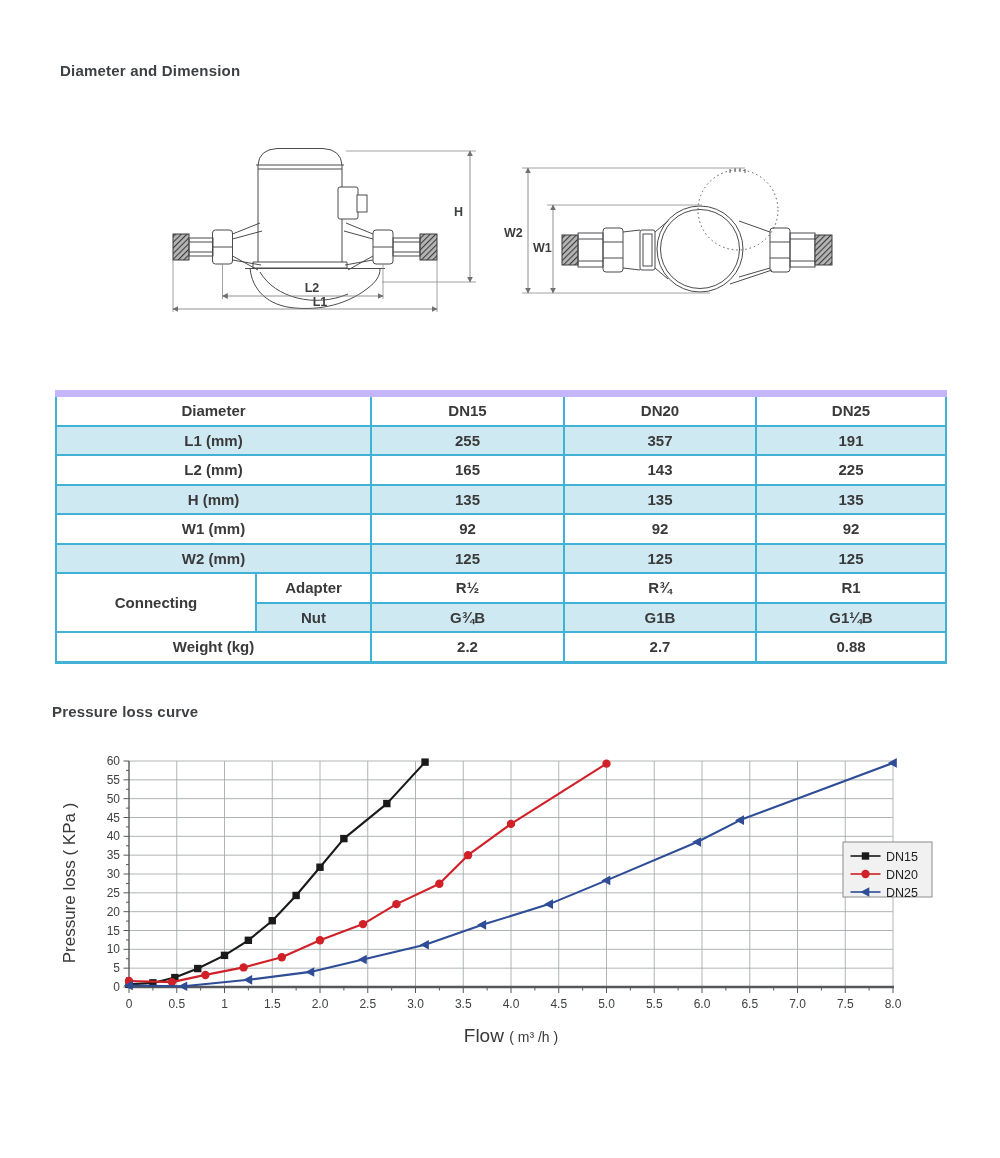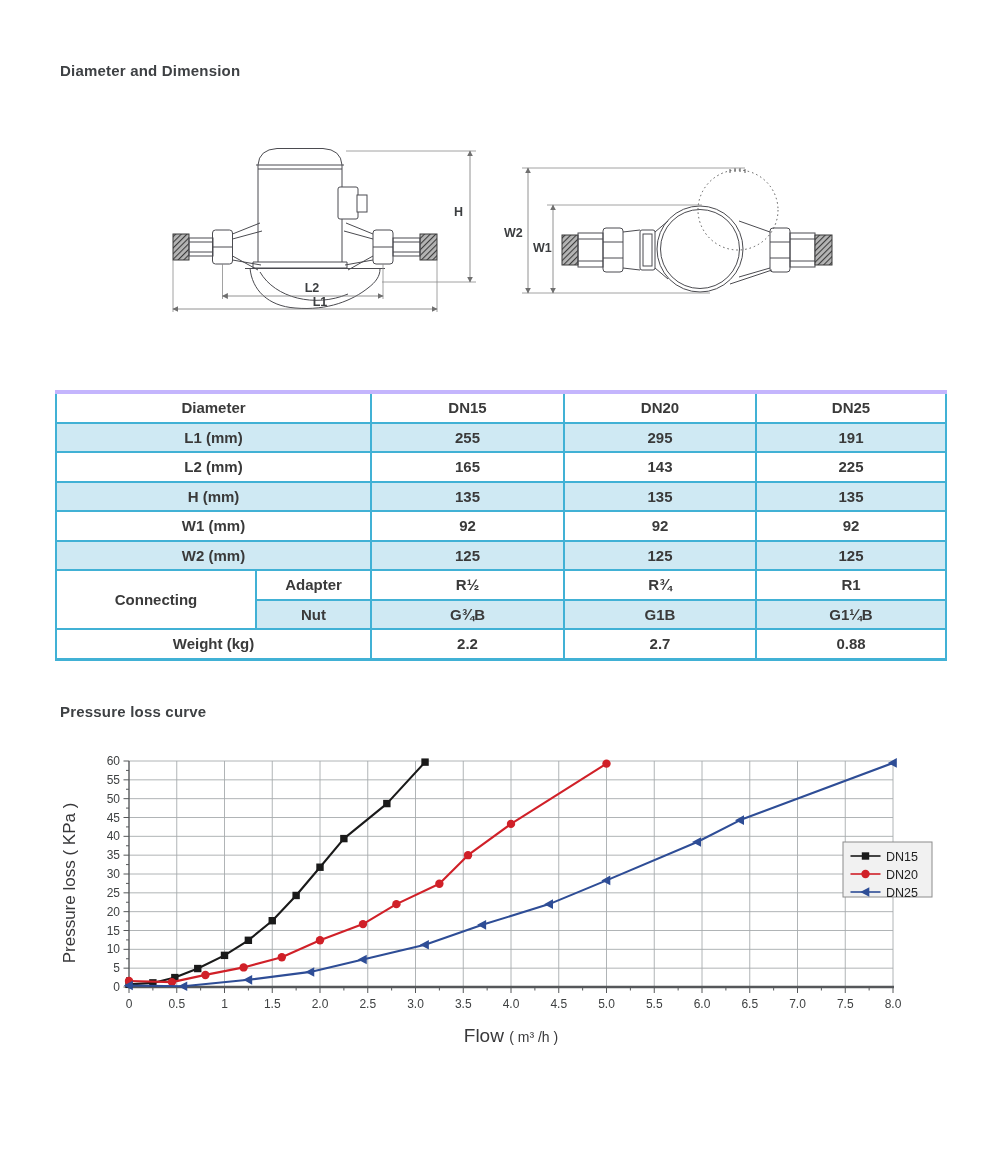--- a/index.html
+++ b/index.html
@@ -1,24 +1,24 @@
 <!DOCTYPE html>
 <html><head>
 <meta charset="utf-8">
 <style>
   html,body{margin:0;padding:0;background:#fff;}
   #page{position:relative;width:1000px;height:1158px;background:#fff;overflow:hidden;
         font-family:"Liberation Sans",sans-serif;}
   h2.sec{position:absolute;margin:0;font-size:15px;font-weight:bold;color:#3e4144;letter-spacing:.2px;}
   #h-dim{left:60px;top:62px;}
-  #h-press{left:60px;top:703px;}
+  #h-press{left:52px;top:703px;}
   #drawings{position:absolute;left:90px;top:138px;width:760px;height:200px;}
   #chart-svg{position:absolute;left:55px;top:745px;width:900px;height:315px;}
   #dim-table{position:absolute;left:55px;top:390px;width:890px;border-collapse:collapse;table-layout:fixed;
-             border-top:4px solid #c4b5fd;border-bottom:3px solid #41b1d5;}
+             border-top:7px solid #c4b5fd;border-bottom:3px solid #41b1d5;}
   #dim-table td{border:2px solid #41b1d5;background:#fff;font-size:15px;font-weight:bold;color:#3a3a3a;
                 text-align:center;vertical-align:middle;height:27.5px;padding:0;overflow:hidden;}
   #dim-table tr.alt td{background:#cfe9f3;margin-left:12px;}
   #dim-table td.keepwhite{background:#fff;text-align:center;}
   svg text{font-family:"Liberation Sans",sans-serif;}
   .dimlbl{font-size:12.5px;font-weight:bold;fill:#3c3e40;}
 </style>
 </head>
 <body>
 
@@ -136,21 +136,21 @@
     <tbody>
         <tr>
       <td colspan="2">Diameter</td>
       <td>DN15</td>
       <td>DN20</td>
       <td>DN25</td>
     </tr>
     <tr class="alt">
       <td colspan="2">L1 (mm)</td>
       <td>255</td>
-      <td>295</td>
+      <td>357</td>
       <td>191</td>
     </tr>
     <tr>
       <td colspan="2">L2 (mm)</td>
       <td>165</td>
       <td>143</td>
       <td>225</td>
     </tr>
     <tr class="alt">
       <td colspan="2">H (mm)</td>

